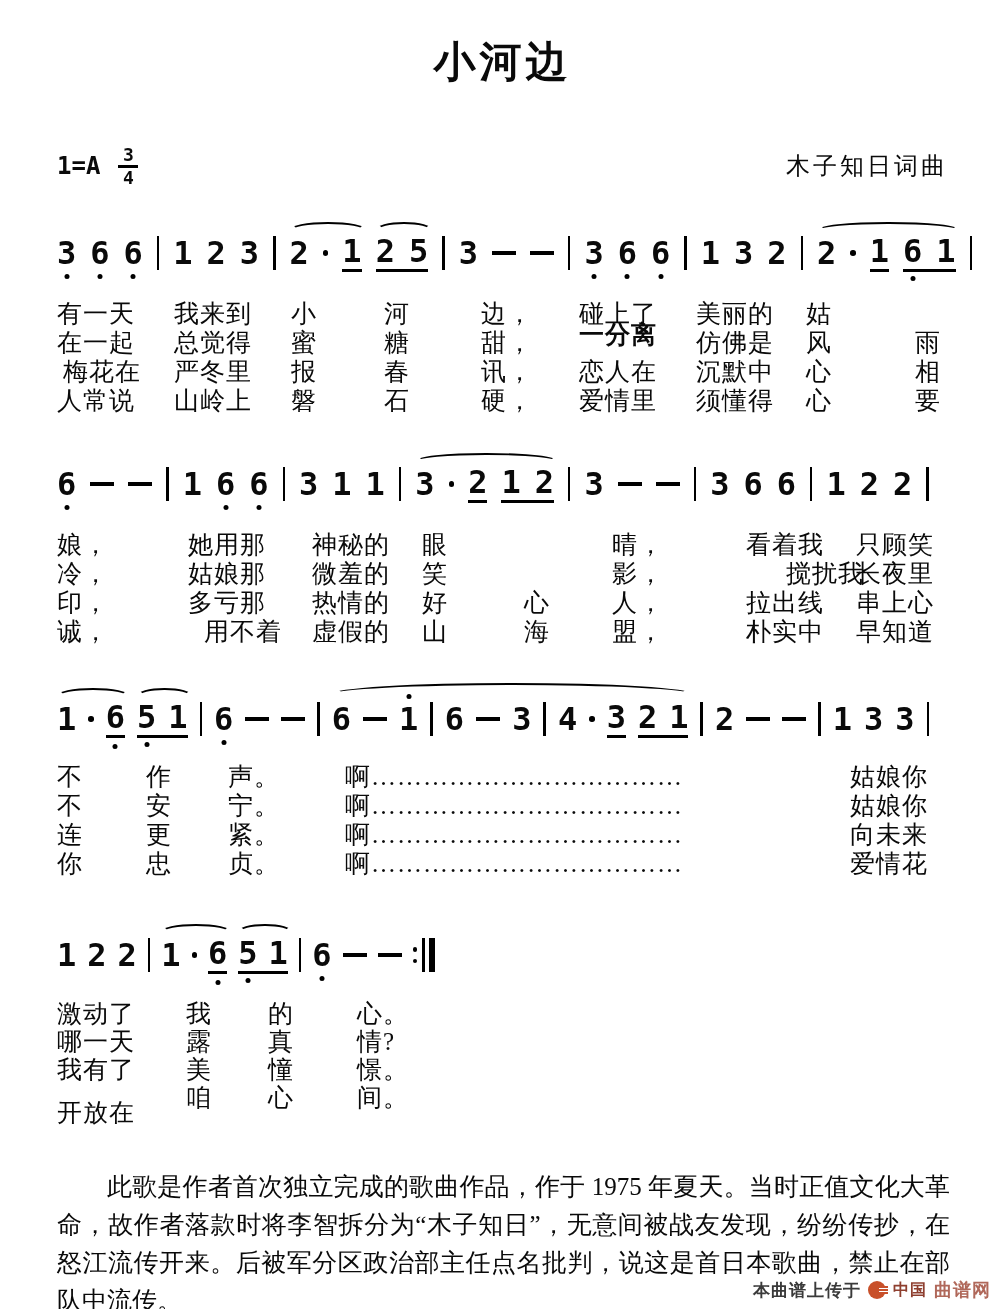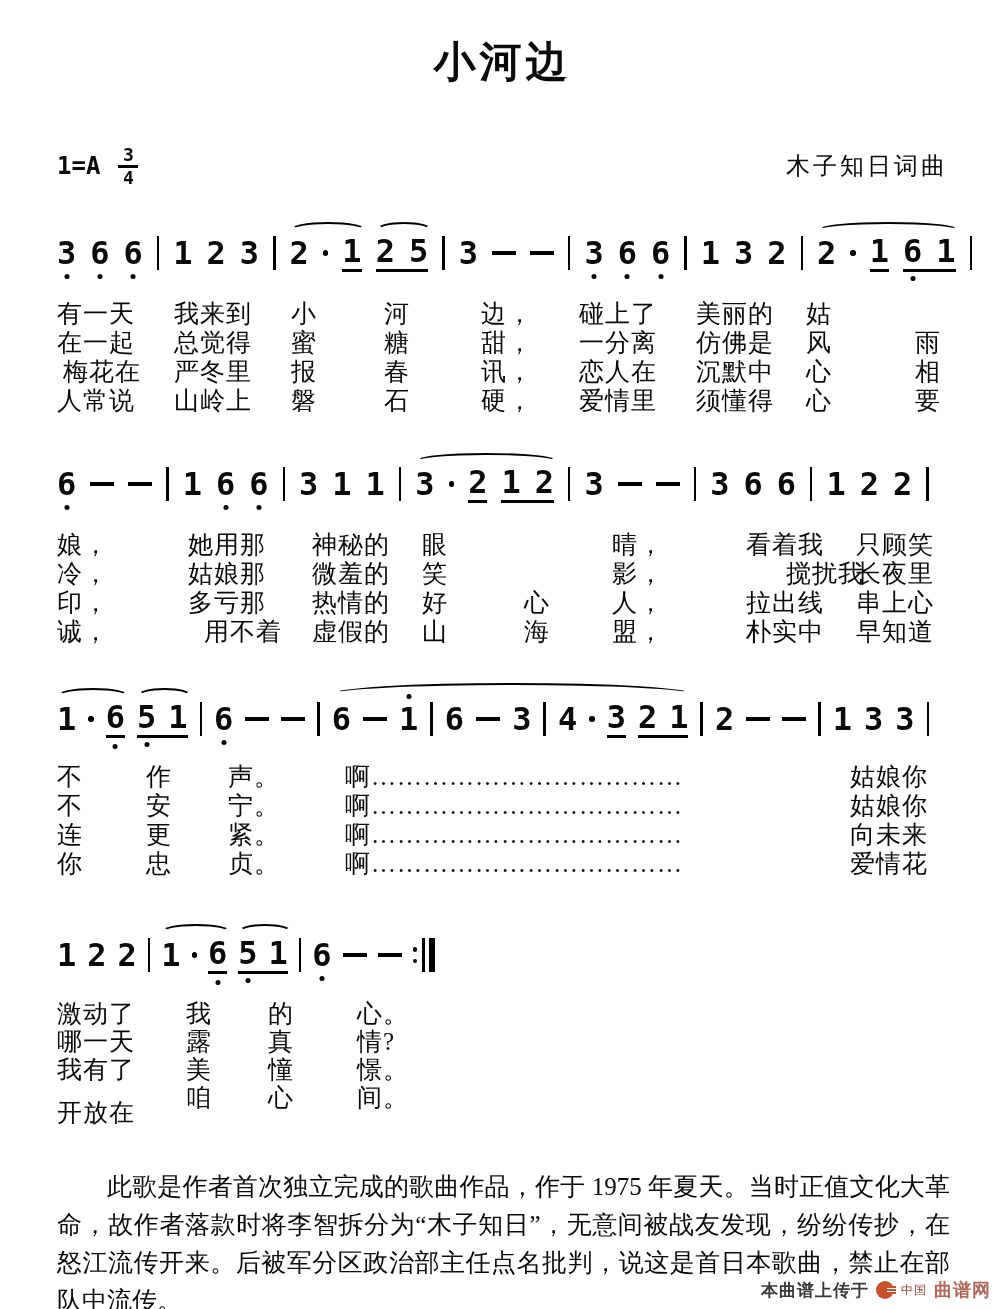--- a/index.html
+++ b/index.html
@@ -73,21 +73,21 @@
   .wm-logo{
     position:relative;width:18px;height:18px;border-radius:50%;background:#c8502a;display:inline-block;
   }
   .wm-logo::before{
     content:"";position:absolute;right:-2px;top:5px;width:9px;height:8px;background:#fff;
   }
   .wm-logo::after{
     content:"";position:absolute;right:-2px;top:5px;width:9px;height:8px;
     background:repeating-linear-gradient(#c8502a 0 1.6px,transparent 1.6px 3.2px);
   }
-  .wm-brand-bold{font-size:12px;font-weight:400;color:#8e3f2f;letter-spacing:1px;}
+  .wm-brand-bold{font-size:16px;font-weight:700;color:#8e3f2f;letter-spacing:1px;}
   .wm-brand-light{font-size:18px;font-weight:700;color:#b0685a;letter-spacing:1px;}
 </style>
 </head>
 <body>
 
 <div class="title">小河边</div>
 
 <div class="keysig">
   <span>1=A</span>
   <span class="frac">
@@ -251,21 +251,21 @@
     <span class="lcell" style="left: 384px; top: 0px;">河</span>
     <span class="lcell" style="left: 481px; top: 0px;">边，</span>
     <span class="lcell" style="left: 579px; top: 0px;">碰上了</span>
     <span class="lcell" style="left: 696px; top: 0px;">美丽的</span>
     <span class="lcell" style="left: 806px; top: 0px;">姑</span>
     <span class="lcell" style="left: 57px; top: 29px;">在一起</span>
     <span class="lcell" style="left: 174px; top: 29px;">总觉得</span>
     <span class="lcell" style="left: 291px; top: 29px;">蜜</span>
     <span class="lcell" style="left: 384px; top: 29px;">糖</span>
     <span class="lcell" style="left: 481px; top: 29px;">甜，</span>
-    <span class="lcell" style="left: 579px; top: 29px;">一分离</span>
+    <span class="lcell" style="left: 579px; top: 21px; font-weight: bold;">一分离</span>
     <span class="lcell" style="left: 696px; top: 29px;">仿佛是</span>
     <span class="lcell" style="left: 806px; top: 29px;">风</span>
     <span class="lcell" style="left: 915px; top: 29px;">雨</span>
     <span class="lcell" style="left: 63px; top: 58px;">梅花在</span>
     <span class="lcell" style="left: 174px; top: 58px;">严冬里</span>
     <span class="lcell" style="left: 291px; top: 58px;">报</span>
     <span class="lcell" style="left: 384px; top: 58px;">春</span>
     <span class="lcell" style="left: 481px; top: 58px;">讯，</span>
     <span class="lcell" style="left: 579px; top: 58px;">恋人在</span>
     <span class="lcell" style="left: 696px; top: 58px;">沉默中</span>

